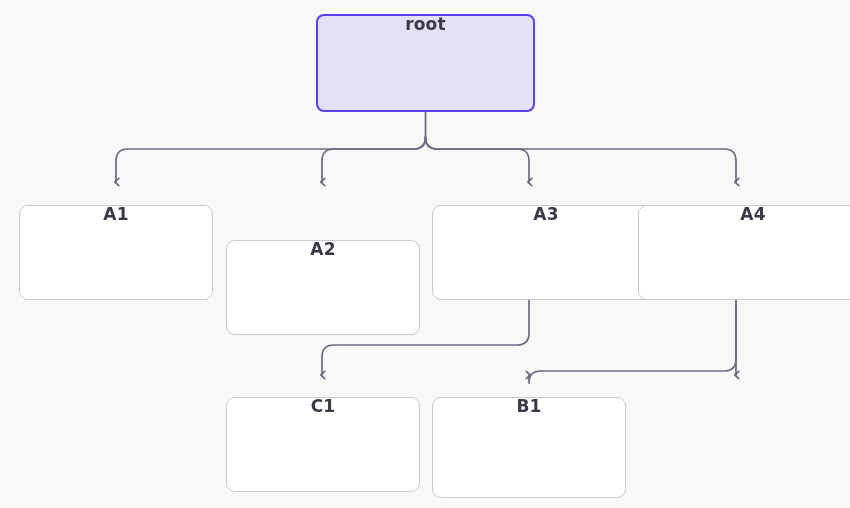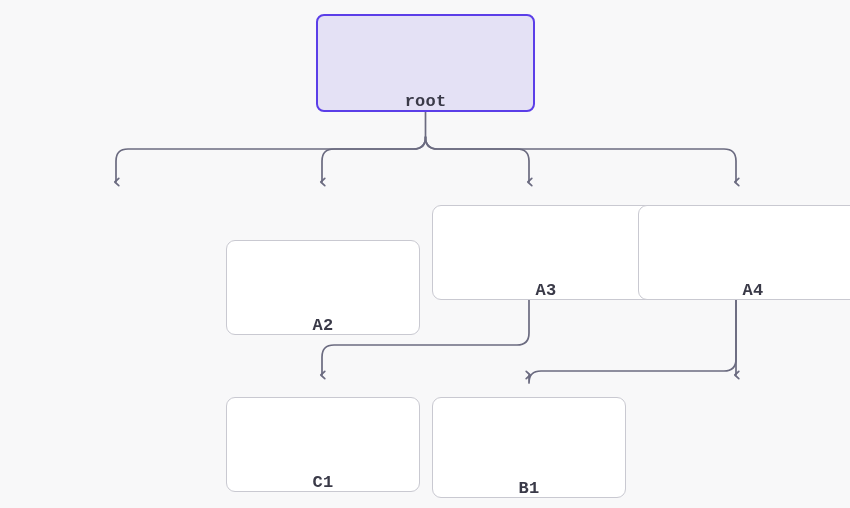--- a/index.html
+++ b/index.html
@@ -25,27 +25,26 @@
     left: 0;
     top: 0;
     width: 850px;
     height: 508px;
     pointer-events: none;
   }
   .node {
     position: absolute;
     box-sizing: border-box;
     display: flex;
-    align-items: flex-end;
+    align-items: flex-start;
     justify-content: center;
     border-radius: 9px;
     background: #ffffff;
     border: 1.6px solid #c9c9d1;
     z-index: 2;
-    font-family: Liberation Mono, monospace;
   }
   .node.root-node {
     background: #e4e1f5;
     border: 2.2px solid #5b3ee8;
     border-radius: 8px;
   }
   .node-label {
     font-size: 17px;
     font-weight: bold;
     color: #3a3a48;
@@ -84,20 +83,23 @@
       <path d="M736,300 L736,359 Q736,371 724,371 L541,371 Q529,371 529,383 L529,375" marker-end="url(#arrowhead)"></path>
 
       <path d="M736,300 L736,375" marker-end="url(#arrowhead)"></path>
     </g>
   </svg>
 
   <div class="node root-node" style="left:316px; top:14px; width:219px; height:98px;">
     <span class="node-label">root</span>
   </div>
 
+  <div class="node" style="left:19px; top:205px; width:194px; height:95px;">
+    <span class="node-label">A1</span>
+  </div>
 
   <div class="node" style="left:226px; top:205px; width:194px; height:95px;margin-top:35px;">
     <span class="node-label">A2</span>
   </div>
 
   <div class="node" style="left:432px; top:205px; width:228px; height:95px;">
     <span class="node-label">A3</span>
   </div>
 
   <div class="node" style="left:638px; top:205px; width:230px; height:95px;">

